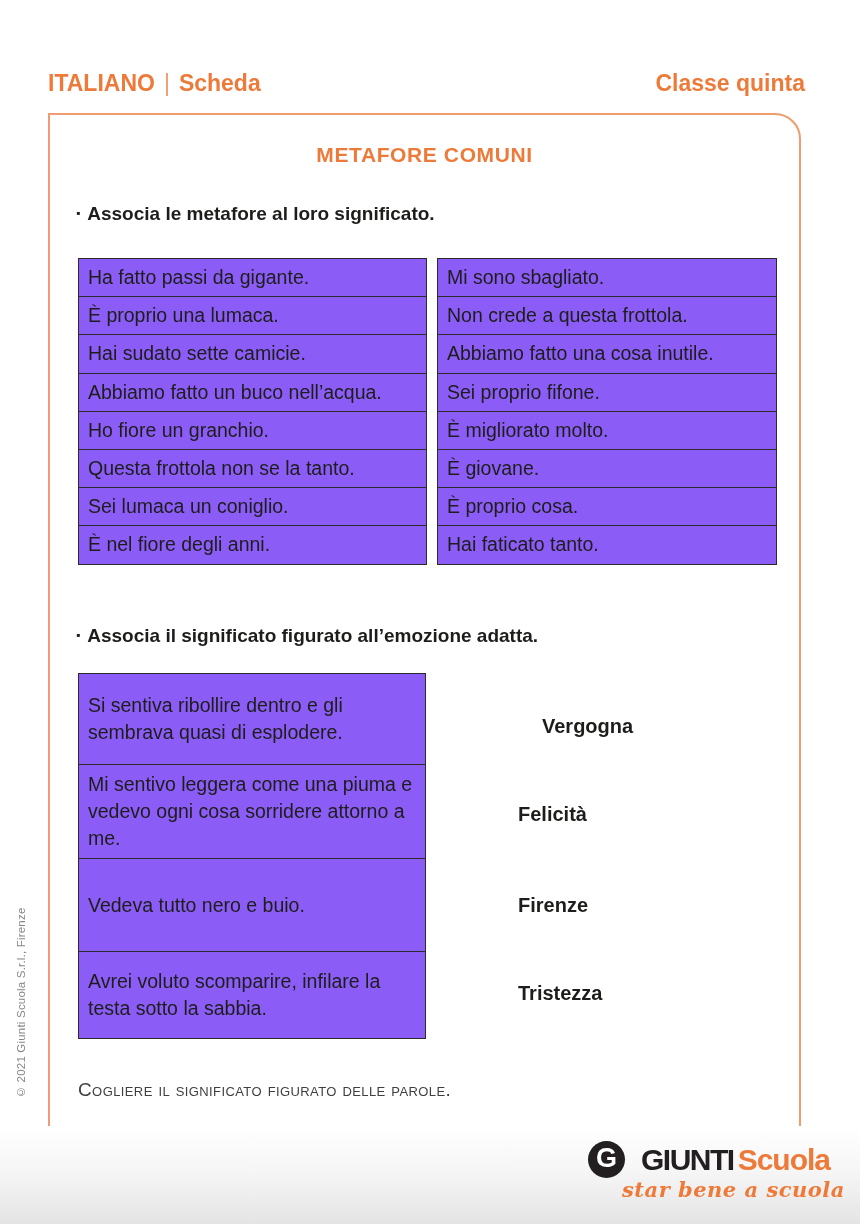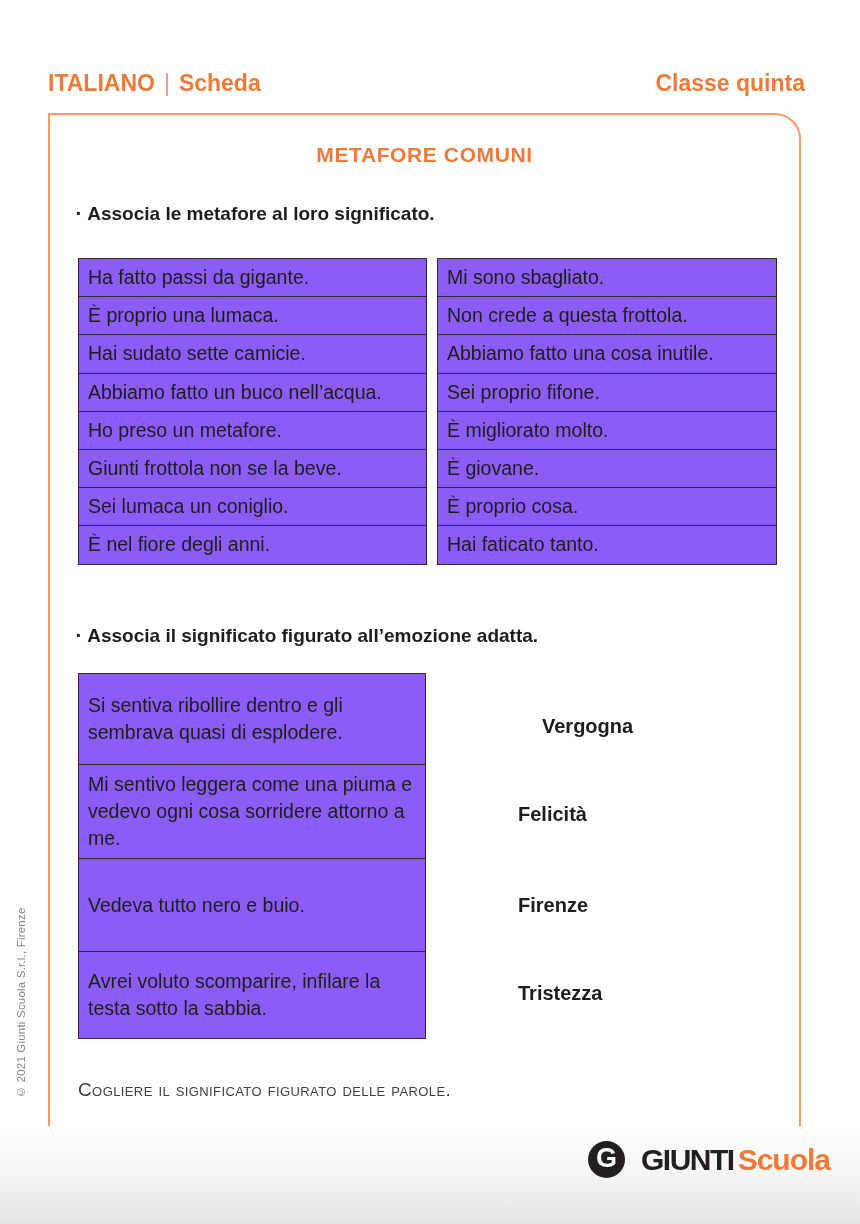--- a/index.html
+++ b/index.html
@@ -121,22 +121,22 @@
 
   <div class="instruction" id="instruction-1">
     <span class="bullet">▪</span><span>Associa le metafore al loro significato.</span>
   </div>
 
   <div class="match-table" id="table-metaphors">
     <div class="mt-row">Ha fatto passi da gigante.</div>
     <div class="mt-row">È proprio una lumaca.</div>
     <div class="mt-row">Hai sudato sette camicie.</div>
     <div class="mt-row">Abbiamo fatto un buco nell’acqua.</div>
-    <div class="mt-row">Ho preso un metafore.</div>
-    <div class="mt-row">Giunti frottola non se la beve.</div>
+    <div class="mt-row">Ho fiore un granchio.</div>
+    <div class="mt-row">Questa frottola non se la tanto.</div>
     <div class="mt-row">Sei lumaca un coniglio.</div>
     <div class="mt-row">È nel fiore degli anni.</div>
   </div>
 
   <div class="match-table" id="table-meanings">
     <div class="mt-row">Mi sono sbagliato.</div>
     <div class="mt-row">Non crede a questa frottola.</div>
     <div class="mt-row">Abbiamo fatto una cosa inutile.</div>
     <div class="mt-row">Sei proprio fifone.</div>
     <div class="mt-row">È migliorato molto.</div>
@@ -167,13 +167,14 @@
 <div class="copyright">© 2021 Giunti Scuola S.r.l., Firenze</div>
 
 <div class="bottom-gradient"></div>
 
 <div class="logo">
   <div class="logo-row">
     <div class="logo-mark">G</div>
     <div class="logo-giunti">GIUNTI</div>
     <div class="logo-scuola">Scuola</div>
   </div>
+  <div class="logo-tagline">star bene a scuola</div>
 </div>
 
 </body></html>

